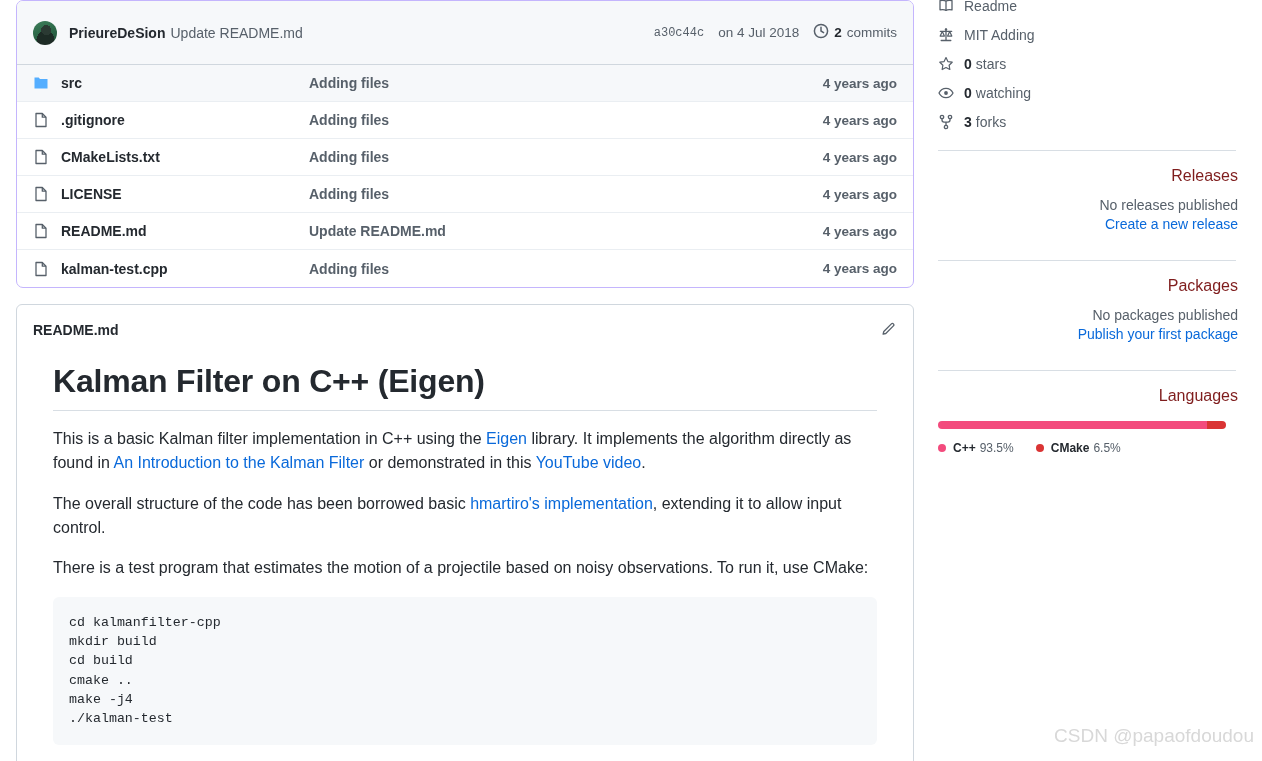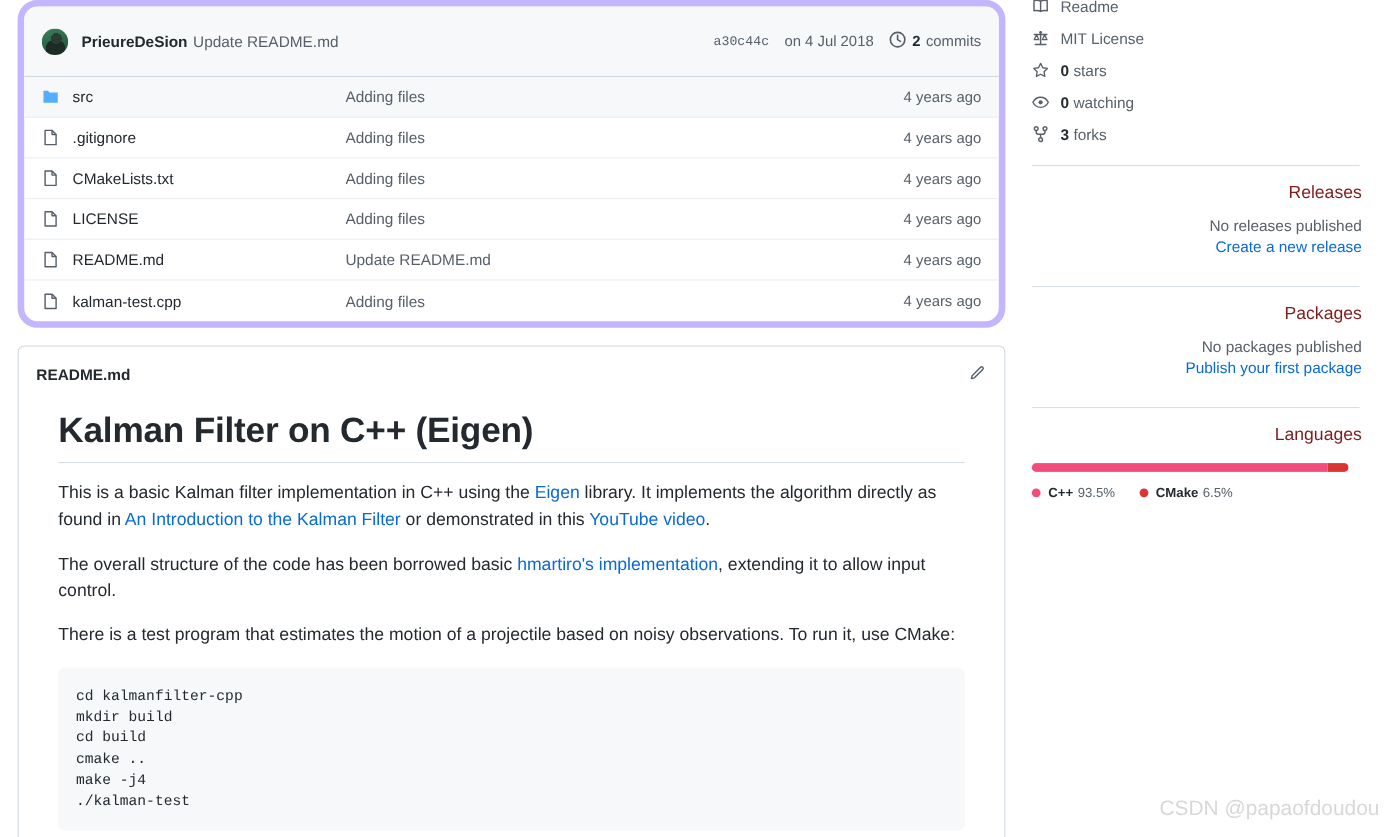--- a/index.html
+++ b/index.html
@@ -20,22 +20,22 @@
 
   
   .main-col {
     position: absolute;
     left: 16px; top: 0px;
     width: 898px;
   }
 
   
   .files-card {
-    border: 6px solid #c4b5fd;
-    border-radius: 18px;
+    border: 1px solid #c4b5fd;
+    border-radius: 7px;
     overflow: hidden;
     background: #fff;
   }
   .commit-header {
     display: flex;
     align-items: center;
     background: #f6f8fa;
     padding: 0 16px;
     height: 64px;
     border-bottom: 1px solid #d0d7de;
@@ -85,20 +85,21 @@
   }
   .commits-link b { color: #24292f; font-weight: bold; }
 
   .file-row {
     display: flex;
     align-items: center;
     height: 37px;
     padding: 0 16px;
     border-bottom: 1px solid #eaeef2;
     font-size: 14px;
+    font-weight: bold;
   }
   .file-row:last-child { border-bottom: none; }
   .file-row.first { background: #f6f8fa; }
   .file-icon {
     width: 16px; height: 16px;
     flex: 0 0 auto;
     margin-right: 12px;
     display: flex; align-items: center; justify-content: center;
   }
   .file-name {
@@ -410,21 +411,21 @@
       <div class="side-stat">
         <span class="ic">
           <svg width="16" height="16" viewBox="0 0 16 16" aria-hidden="true">
             <path d="M8 1.5v12" stroke="#57606a" stroke-width="1.3"></path>
             <path d="M3.2 13.5h9.6" stroke="#57606a" stroke-width="1.3" stroke-linecap="round"></path>
             <path d="M2.3 4.3h11.4" stroke="#57606a" stroke-width="1.3" stroke-linecap="round"></path>
             <path d="M4.3 4.5 2.2 9.1h4.2zM11.7 4.5 9.6 9.1h4.2z" fill="none" stroke="#57606a" stroke-width="1.2" stroke-linejoin="round"></path>
             <circle cx="8" cy="2.4" r="1.2" fill="#57606a"></circle>
           </svg>
         </span>
-        <span>MIT License</span>
+        <span>MIT Adding</span>
       </div>
 
       <div class="side-stat">
         <span class="ic">
           <svg width="16" height="16" viewBox="0 0 16 16" aria-hidden="true">
             <path d="M8 1.6l1.9 4 4.3.6-3.1 3 .75 4.3L8 11.5l-3.85 2 .75-4.3-3.1-3 4.3-.6z" fill="none" stroke="#57606a" stroke-width="1.2" stroke-linejoin="round"></path>
           </svg>
         </span>
         <b>0</b>
         <span>stars</span>

